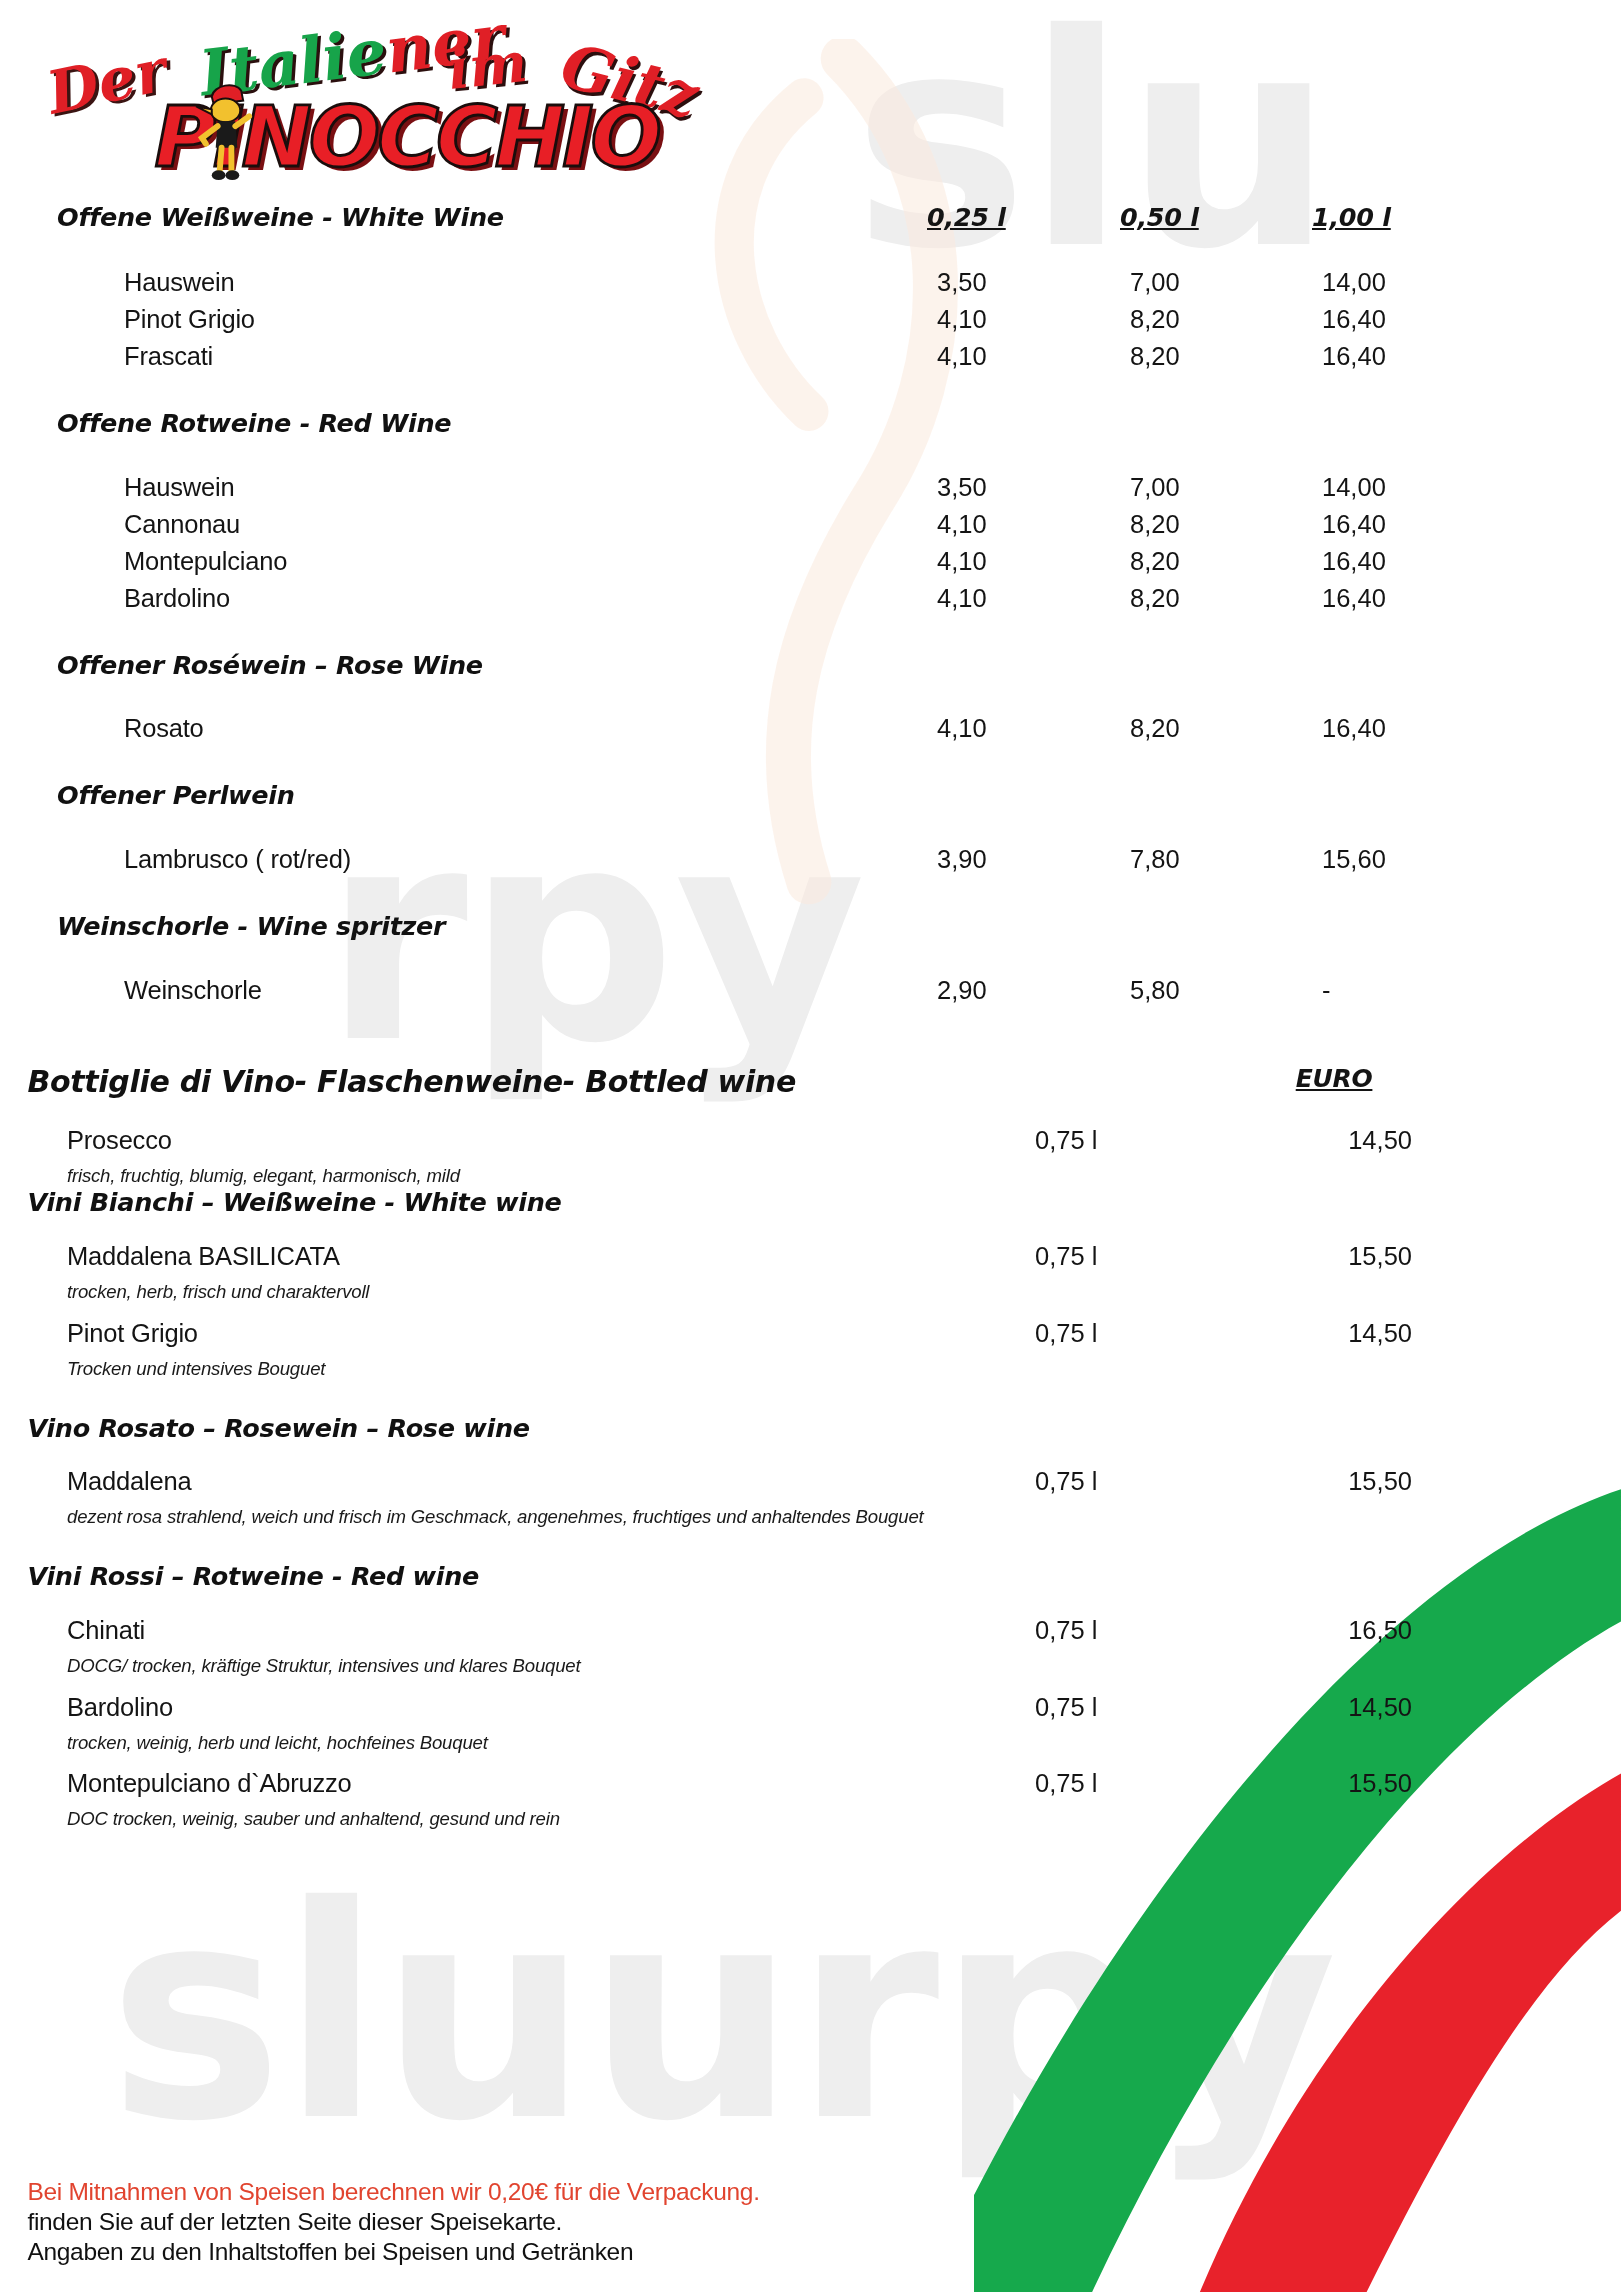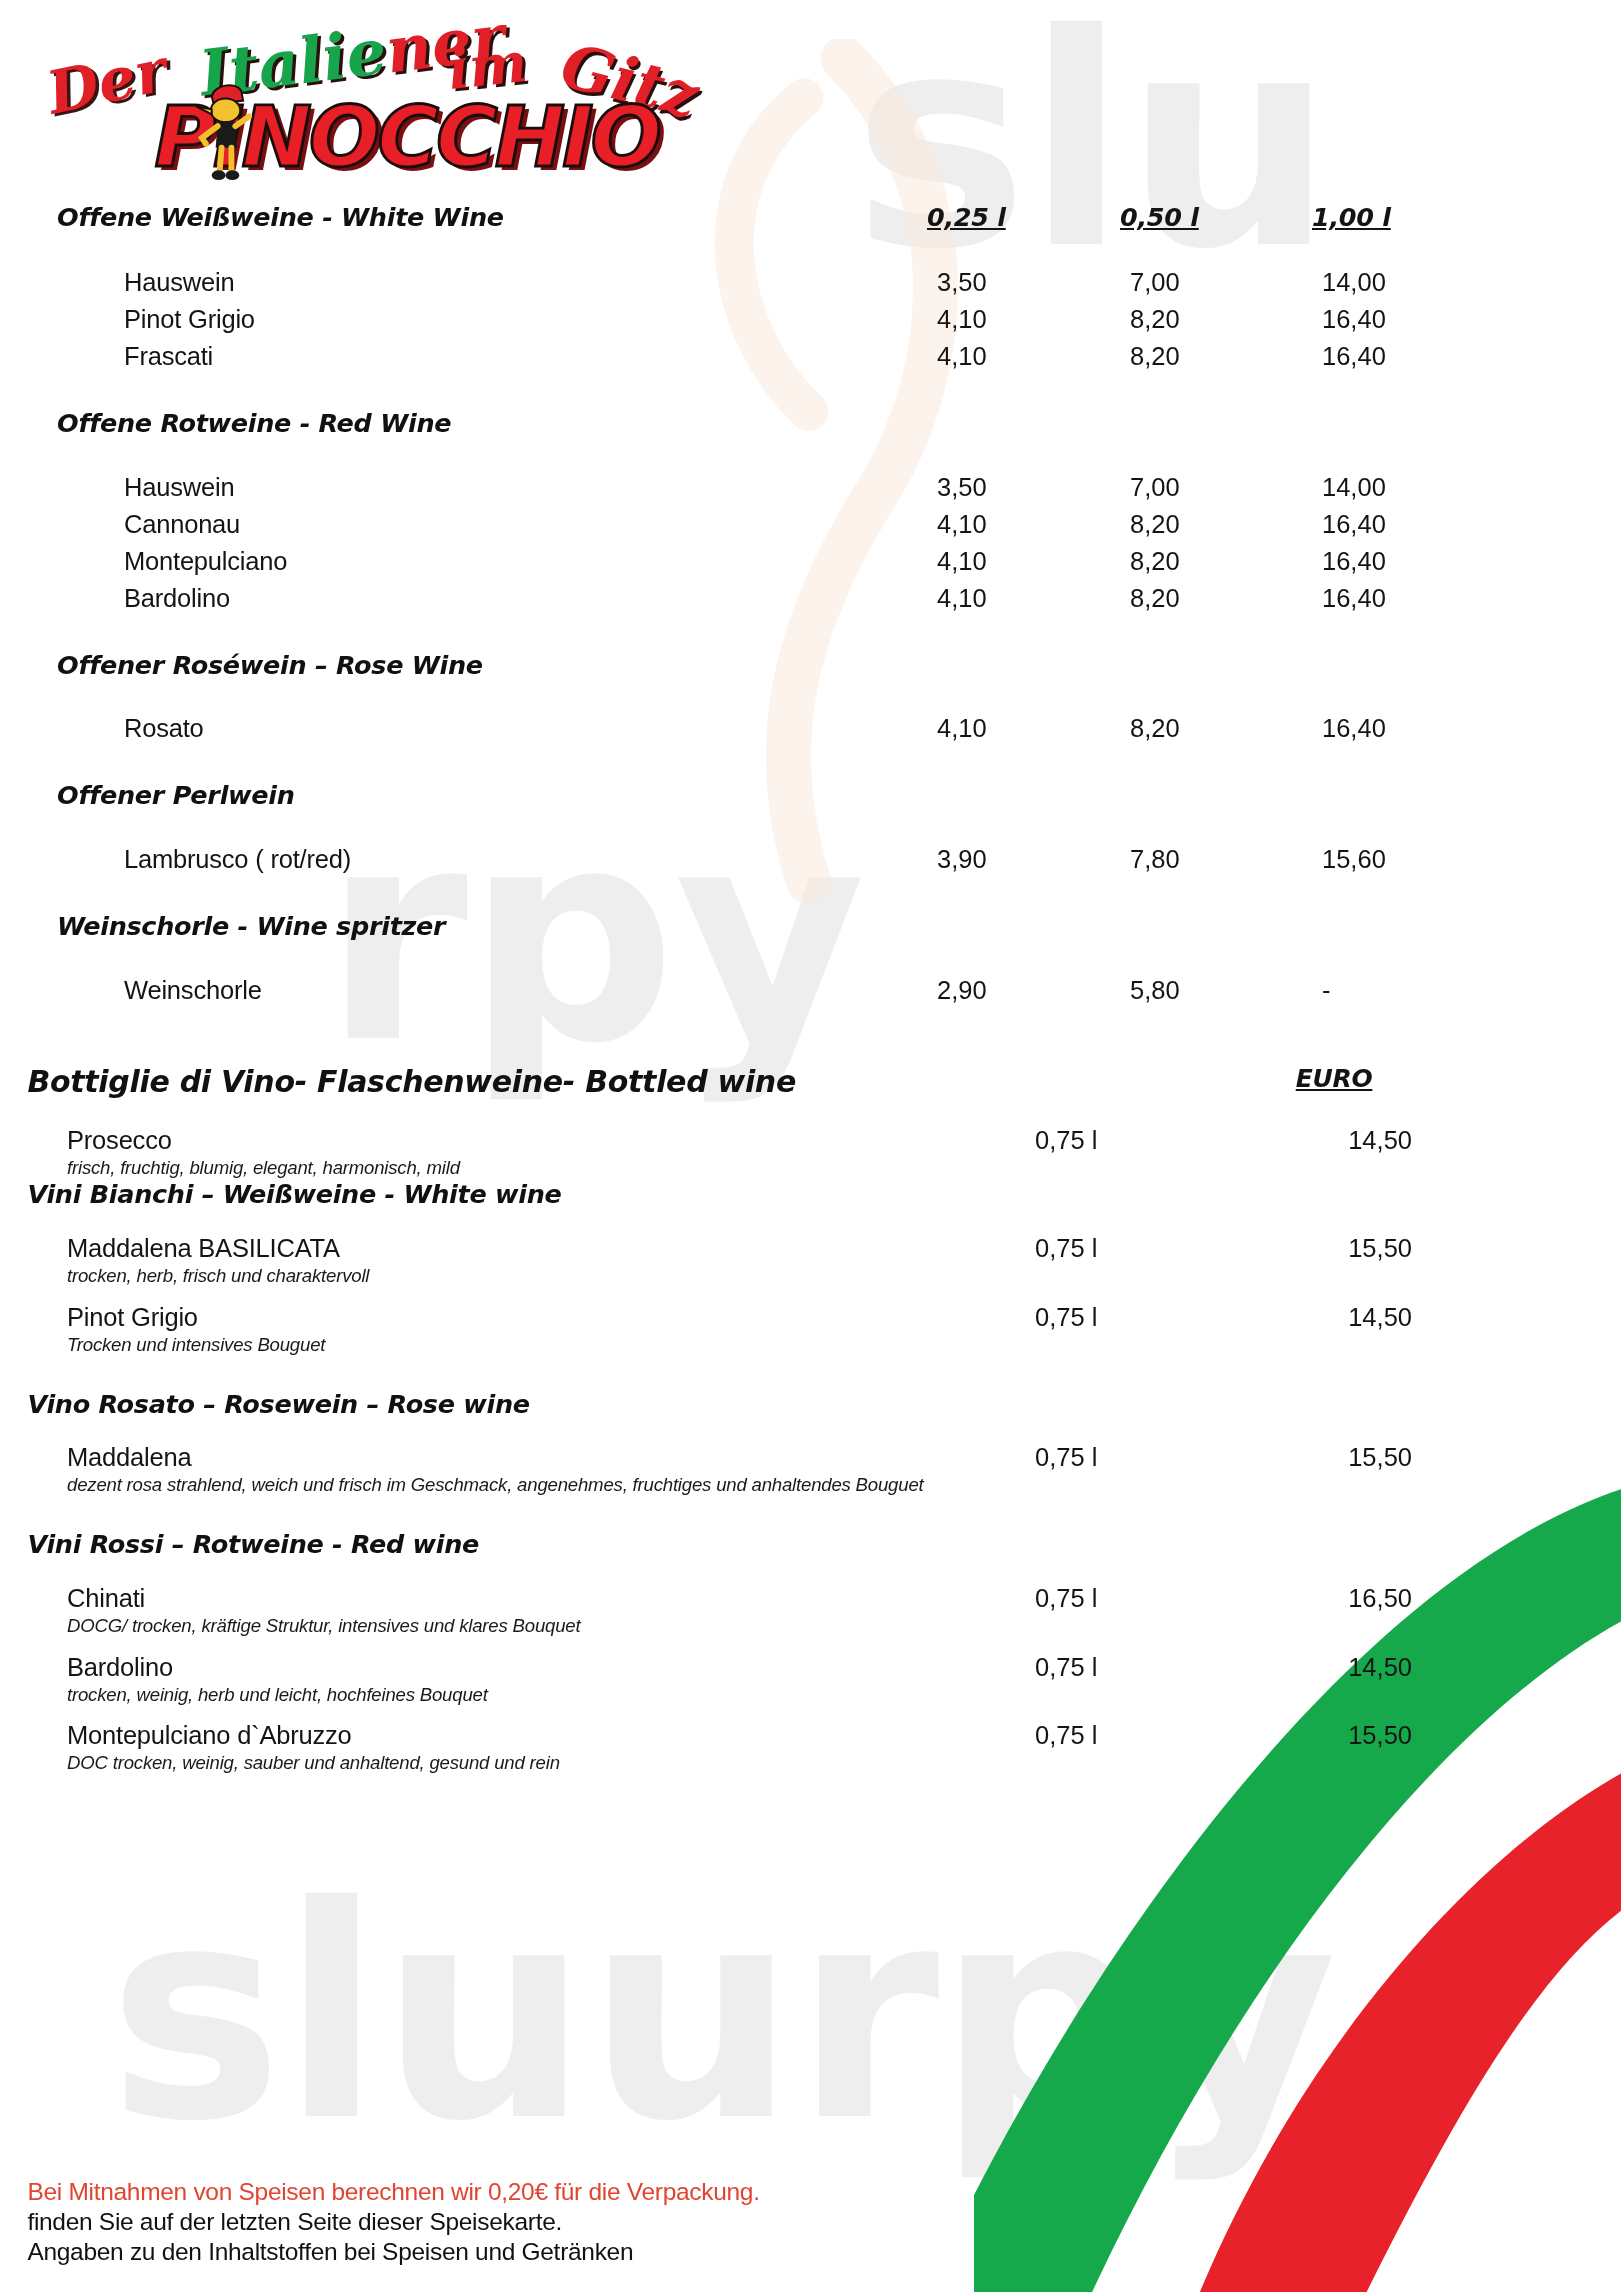--- a/index.html
+++ b/index.html
@@ -178,21 +178,21 @@
     font-size: 25.5px;
     color: #141414;
     letter-spacing: -0.2px;
   }
   .item-desc {
     font-family: "Liberation Sans", sans-serif;
     font-style: italic;
     font-size: 18.6px;
     color: #1a1a1a;
     letter-spacing: -0.2px;
-    margin-top: 2px;
+    margin-top: 10px;
   }
   .cell {
     position: absolute;
     font-family: "Liberation Sans", sans-serif;
     font-size: 25.5px;
     color: #141414;
     text-align: left;
   }
   .cell.c1 { left: 870px; }
   .cell.c2 { left: 1063px; }

